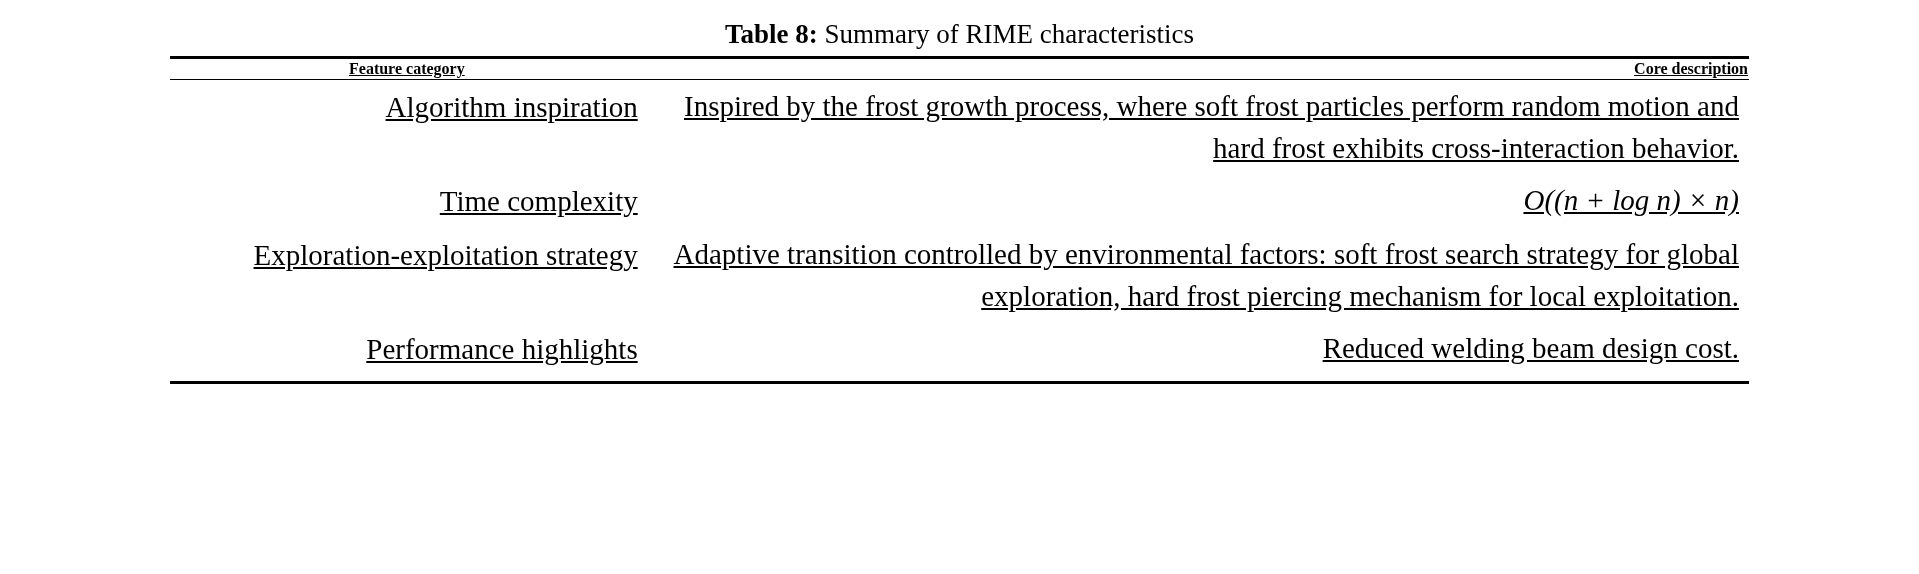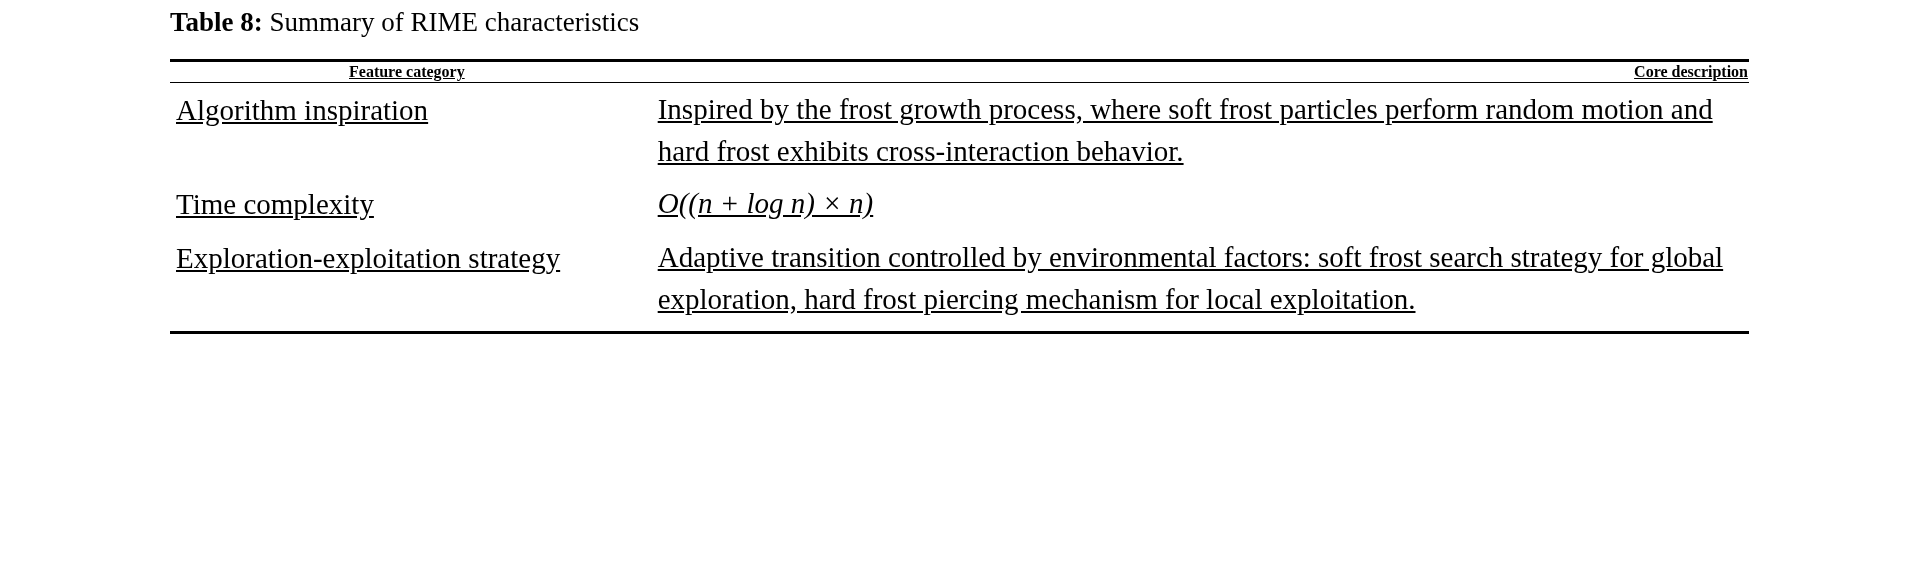--- a/index.html
+++ b/index.html
@@ -15,26 +15,27 @@
     overflow: hidden;
   }
 
   .table-wrap {
     width: 1919px;
     box-sizing: border-box;
     padding: 0 170px;
   }
 
   .caption {
-    text-align: left;
+    text-align: center;
     font-size: 27px;
     line-height: 1.2;
     padding-top: 6px;
-    padding-bottom: 21px;
+    padding-bottom: 6px;
     white-space: nowrap;
+    margin-top: 12px;
   }
   .caption .caption-label {
     font-weight: bold;
   }
   .caption .caption-text {
     font-weight: normal;
   }
 
   table.paper-table {
     width: 100%;
@@ -62,21 +63,21 @@
     height: 0;
     padding: 0;
     font-size: 0;
     line-height: 0;
   }
   th.col-cat { width: 30%; }
   th.col-desc { width: 70%; text-align: right; }
 
   tbody td {
     font-size: 29px;
-    text-align: left;
+    text-align: right;
     vertical-align: top;
     line-height: 1.45;
     padding: 5px 6px;
   }
   tbody td.cat {
     padding-top: 6px;
   }
   tbody td.desc {
     padding-left: 14px;
     padding-right: 10px;
@@ -127,20 +128,24 @@
       <tr>
         <td class="cat">Time complexity</td>
         <td class="desc math">O((n + log n) × n)</td>
       </tr>
 
       <tr>
         <td class="cat">Exploration-exploitation strategy</td>
         <td class="desc">Adaptive transition controlled by environmental factors: soft frost search strategy for global exploration, hard frost piercing mechanism for local exploitation.</td>
       </tr>
 
+      <tr>
+        <td class="cat">Performance highlights</td>
+        <td class="desc">Reduced welding beam design cost.</td>
+      </tr>
 
       <tr class="spacer-row">
         <td colspan="2"></td>
       </tr>
       <tr class="rule-bottom">
         <td colspan="2"></td>
       </tr>
     </tbody>
   </table>
 </div>

